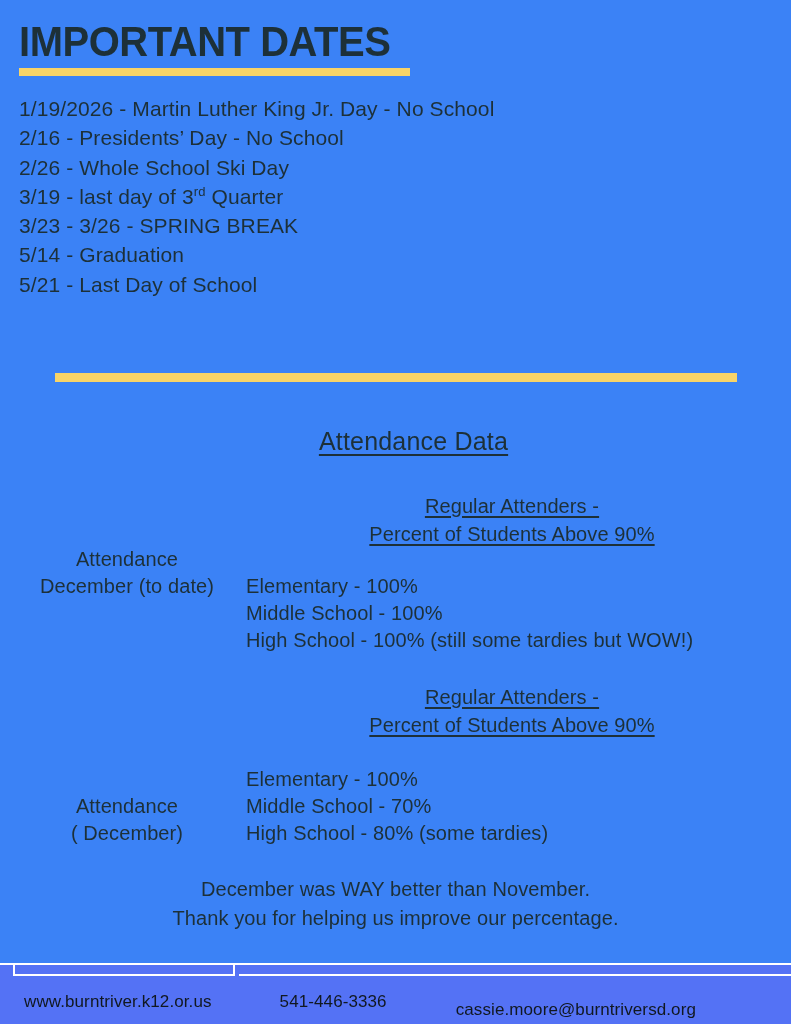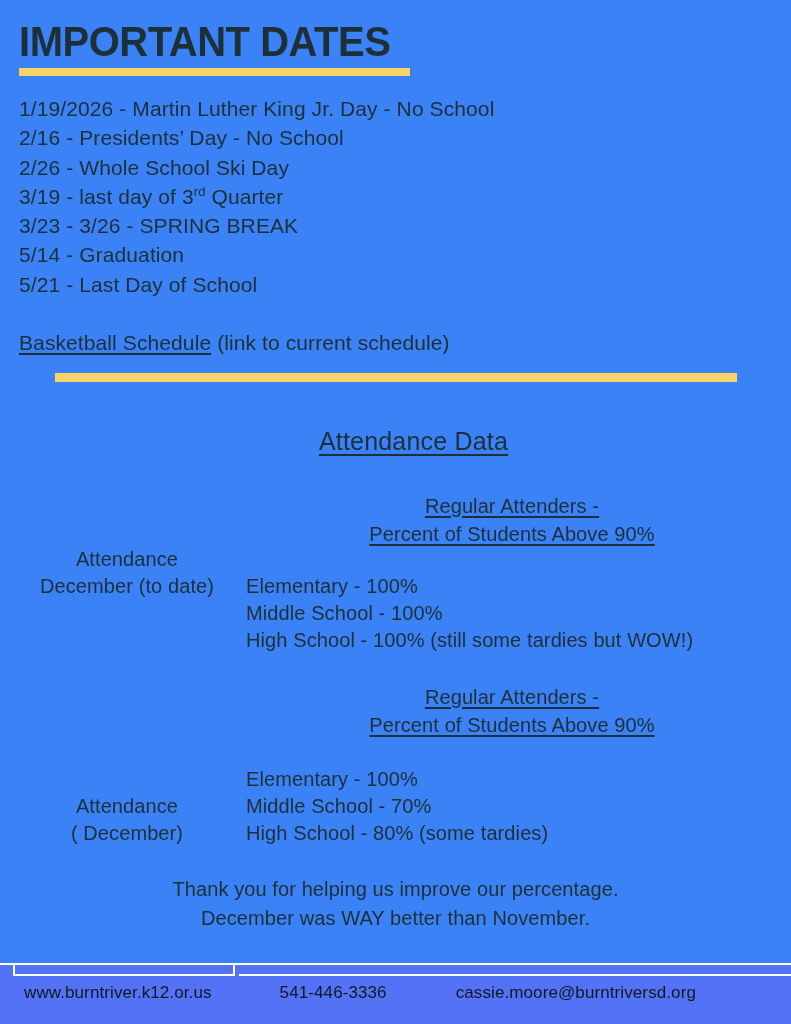--- a/index.html
+++ b/index.html
@@ -202,21 +202,21 @@
     align-items: center;
   }
   .footer-item {
     font-size: 17px;
     color: #111820;
     letter-spacing: 0.1px;
     white-space: nowrap;
   }
   .f-web  { margin-left: 24px; }
   .f-tel  { margin-left: 68px; }
-  .f-mail { margin-left: 69px; }
+  .f-mail { margin-left: 69px; margin-top: 17px; }
 </style>
 </head>
 <body>
 
 <div class="page">
 
   <div class="title-block">
     <div class="title">IMPORTANT DATES</div>
     <div class="title-underline"></div>
   </div>
@@ -224,21 +224,20 @@
   <div class="dates">
     <div class="date-line">1/19/2026 - Martin Luther King Jr. Day - No School</div>
     <div class="date-line">2/16 - Presidents’ Day - No School</div>
     <div class="date-line">2/26 - Whole School Ski Day</div>
     <div class="date-line"><span>3/19 - last day of 3</span><sup>rd</sup><span> Quarter</span></div>
     <div class="date-line">3/23 - 3/26 - SPRING BREAK</div>
     <div class="date-line">5/14 - Graduation</div>
     <div class="date-line">5/21 - Last Day of School</div>
   </div>
 
-  <div class="link-line"><span class="lnk">Basketball Schedule</span><span> (link to current schedule)</span></div>
 
   <div class="divider"></div>
 
   <div class="attendance-heading"><span class="heading-shift">Attendance Data</span></div>
 
   <div class="sub-heading" style="top:492px;">
     <div><span class="ul">Regular Attenders - </span></div>
     <div><span class="ul">Percent of Students Above 90% </span></div>
   </div>
 
@@ -263,22 +262,22 @@
     <div>( December)</div>
   </div>
 
   <div class="rows" style="top:766px;">
     <div>Elementary - 100%</div>
     <div>Middle School - 70%</div>
     <div>High School - 80% (some tardies)</div>
   </div>
 
   <div class="thanks">
+    <div>December was WAY better than November.</div>
     <div>Thank you for helping us improve our percentage.</div>
-    <div>December was WAY better than November.</div>
   </div>
 
   <div class="footer">
     <div class="footer-rule"></div>
     <div class="footer-tab"></div>
     <div class="footer-tab-right"></div>
     <div class="footer-items">
       <div class="footer-item f-web">www.burntriver.k12.or.us</div>
       <div class="footer-item f-tel">541-446-3336</div>
       <div class="footer-item f-mail">cassie.moore@burntriversd.org</div>

